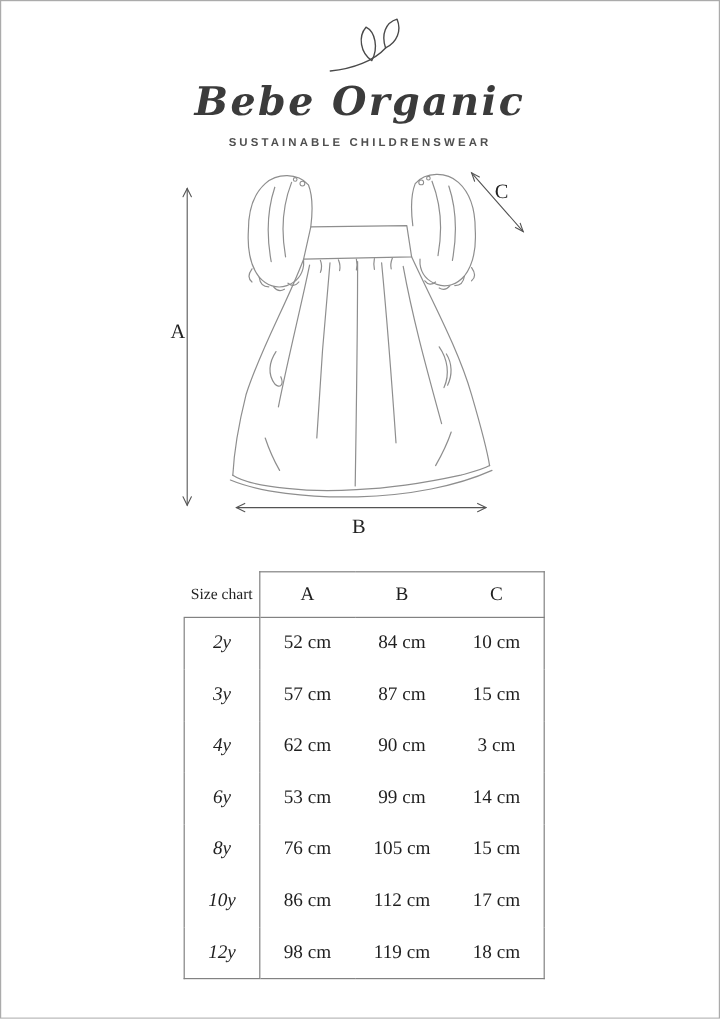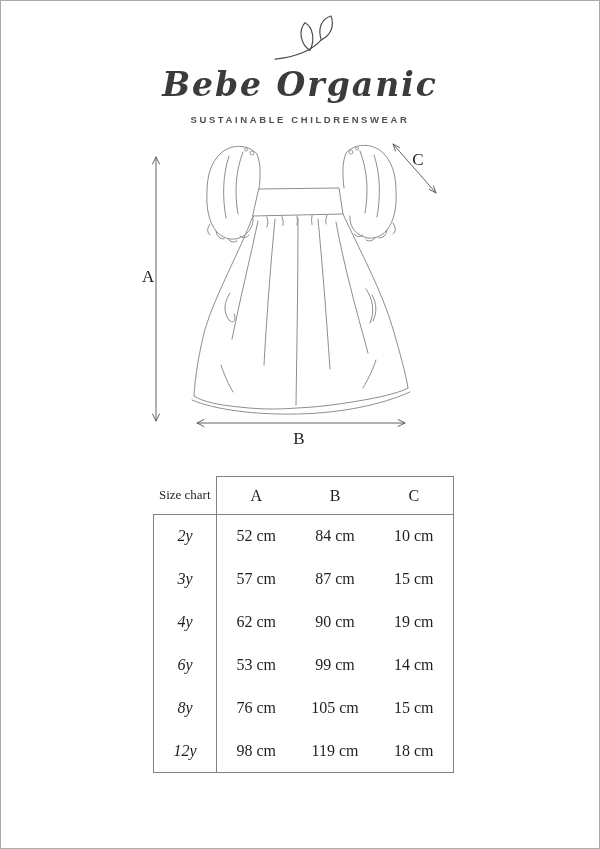--- a/index.html
+++ b/index.html
@@ -172,35 +172,41 @@
       <tr>
         <td class="td-size">3y</td>
         <td class="td-a">57 cm</td>
         <td class="td-b">87 cm</td>
         <td class="td-c">15 cm</td>
       </tr>
       <tr>
         <td class="td-size">4y</td>
         <td class="td-a">62 cm</td>
         <td class="td-b">90 cm</td>
-        <td class="td-c">19 cm</td>
+        <td class="td-c">3 cm</td>
       </tr>
       <tr>
         <td class="td-size">6y</td>
         <td class="td-a">53 cm</td>
         <td class="td-b">99 cm</td>
         <td class="td-c">14 cm</td>
       </tr>
       <tr>
         <td class="td-size">8y</td>
         <td class="td-a">76 cm</td>
         <td class="td-b">105 cm</td>
         <td class="td-c">15 cm</td>
       </tr>
       <tr>
+        <td class="td-size">10y</td>
+        <td class="td-a">86 cm</td>
+        <td class="td-b">112 cm</td>
+        <td class="td-c">17 cm</td>
+      </tr>
+      <tr>
         <td class="td-size">12y</td>
         <td class="td-a">98 cm</td>
         <td class="td-b">119 cm</td>
         <td class="td-c">18 cm</td>
       </tr>
     </tbody>
   </table>
 
 </div>
 

